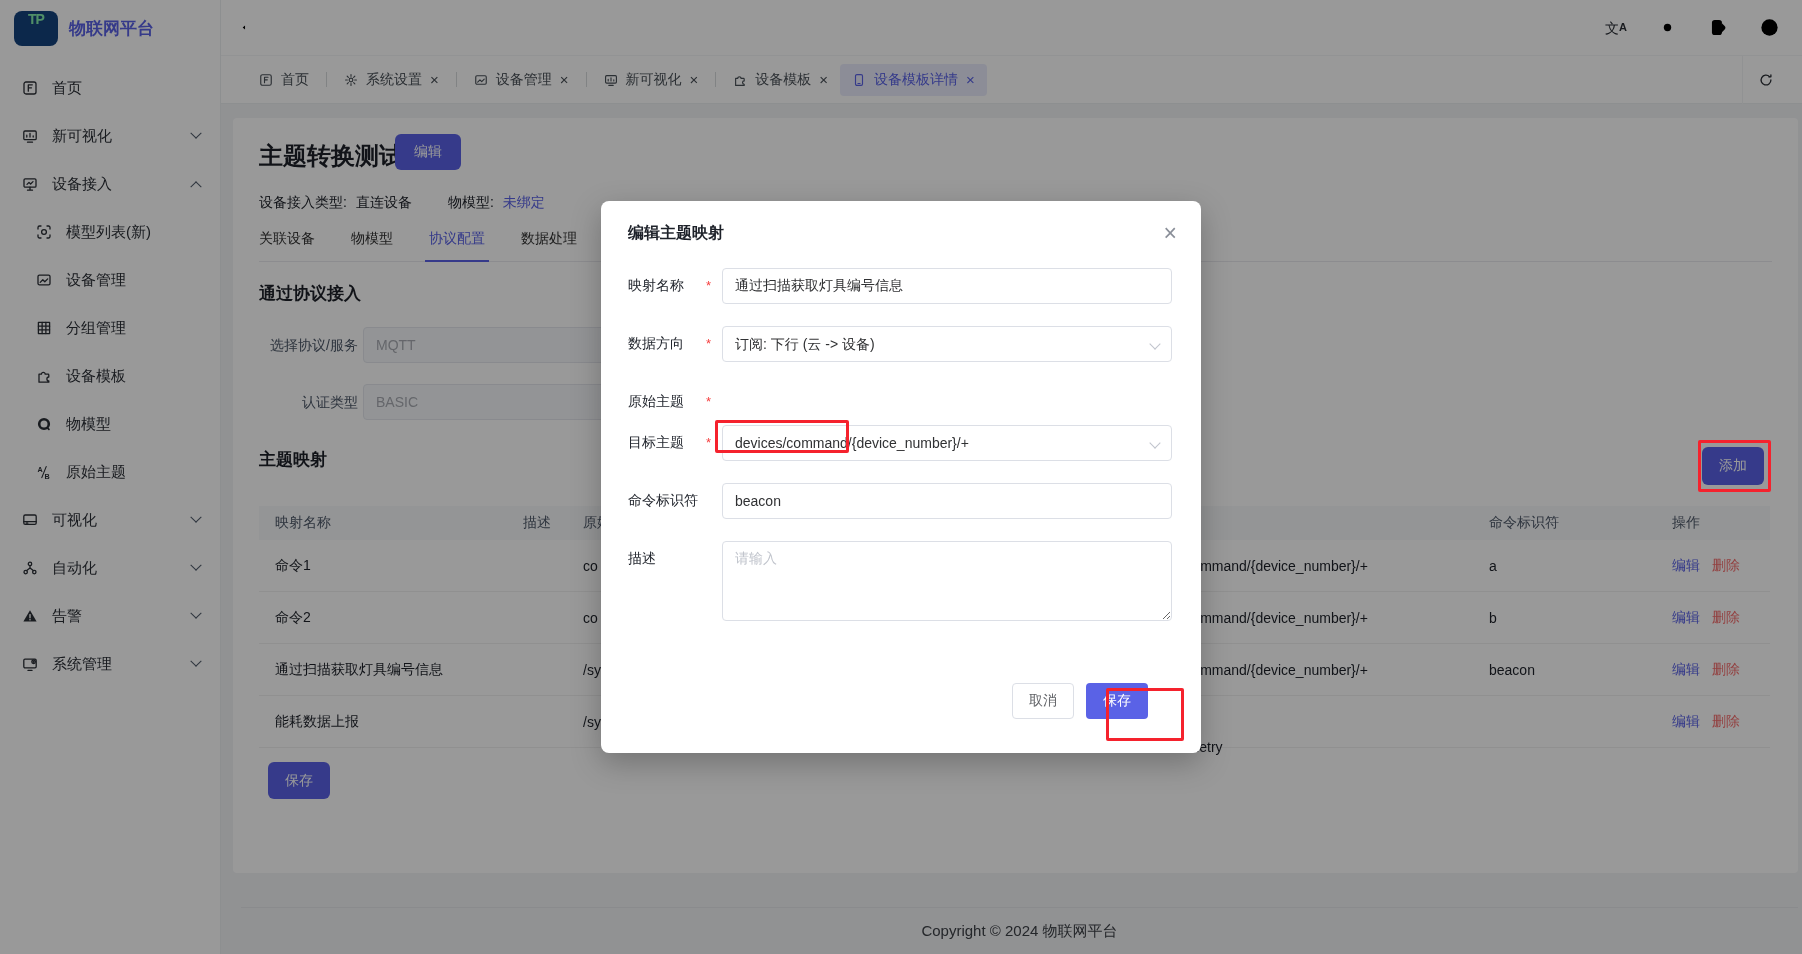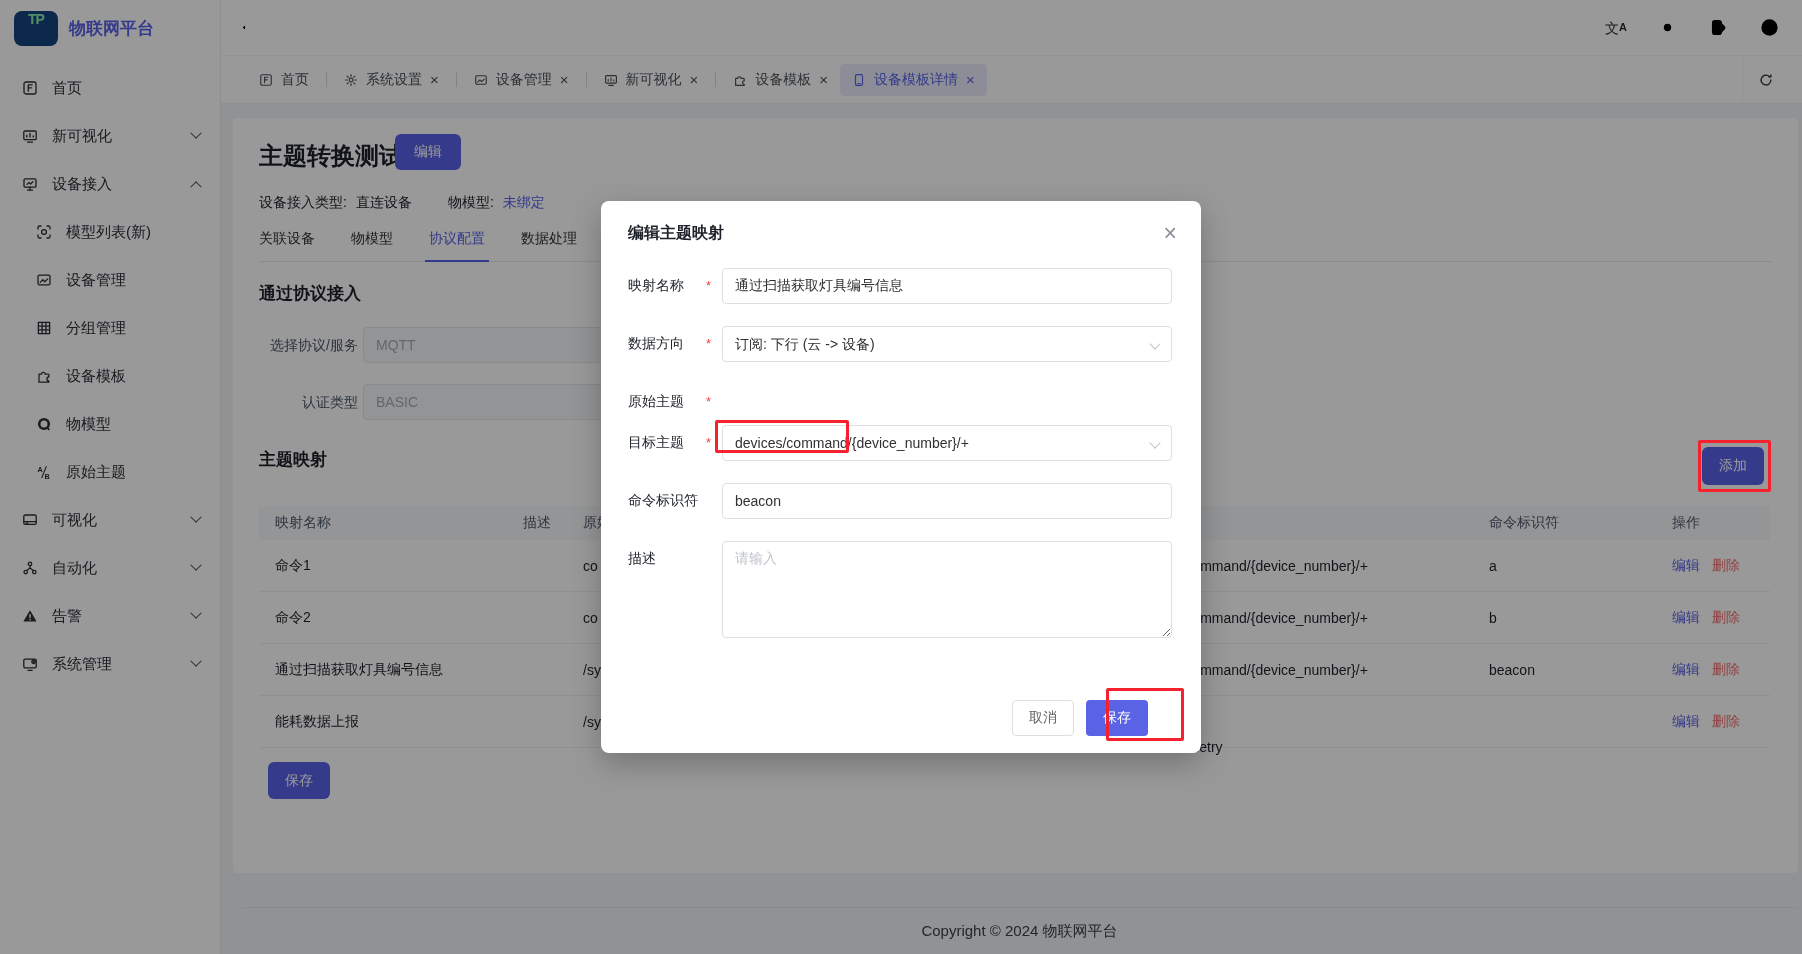--- a/index.html
+++ b/index.html
@@ -76,21 +76,21 @@
   .m-row { display:flex; align-items:flex-start; margin-bottom:22px; }
   .m-row.tight { margin-bottom:14px; }
   .m-label { width:78px; padding-top:9px; font-size:14px; flex:none; }
   .m-star { width:16px; padding-top:10px; color:#f53f3f; font-size:13px; flex:none; }
   .m-field { width:450px; }
   .m-input { width:100%; height:36px; border:1px solid #dcdfe6; border-radius:4px; padding:0 12px; font-size:14px; color:#303133; background:#fff; font-family:inherit; }
   .m-select { position:relative; }
   .m-select .m-input { line-height:34px; cursor:pointer; }
   .sel-chev { position:absolute; right:13px; top:14px; width:8px; height:8px; border-right:1.4px solid #c0c4cc; border-bottom:1.4px solid #c0c4cc; transform:rotate(45deg); }
   .m-link { display:inline-block; margin-top:8px; font-size:14px; color:#5a62e6; cursor:pointer; }
-  .m-textarea { width:100%; height:97px; border:1px solid #dcdfe6; border-radius:4px; padding:8px 12px; font-size:14px; color:#303133; resize:vertical; font-family:inherit; }
+  .m-textarea { width:100%; height:80px; border:1px solid #dcdfe6; border-radius:4px; padding:8px 12px; font-size:14px; color:#303133; resize:vertical; font-family:inherit; }
   .m-textarea::placeholder { color:#c0c4cc; }
   .m-foot { display:flex; justify-content:flex-end; gap:12px; padding:36px 24px 0 0; }
   .btn-cancel { height:36px; padding:0 16px; border:1px solid #dcdfe6; border-radius:4px; background:#fff; color:#606266; font-size:14px; cursor:pointer; font-family:inherit; }
   .btn-primary { height:36px; padding:0 17px; border:none; border-radius:4px; background:#5a62e6; color:#fff; font-size:14px; cursor:pointer; font-family:inherit; }
 
   .redbox { position:absolute; border:3px solid #f5222d; border-radius:2px; z-index:60; pointer-events:none; }
   .rb-link { left:715px; top:420px; width:134px; height:33px; }
   .rb-save { left:1106px; top:688px; width:78px; height:53px; }
   .rb-add { left:1698px; top:440px; width:73px; height:52px; }
 </style>

